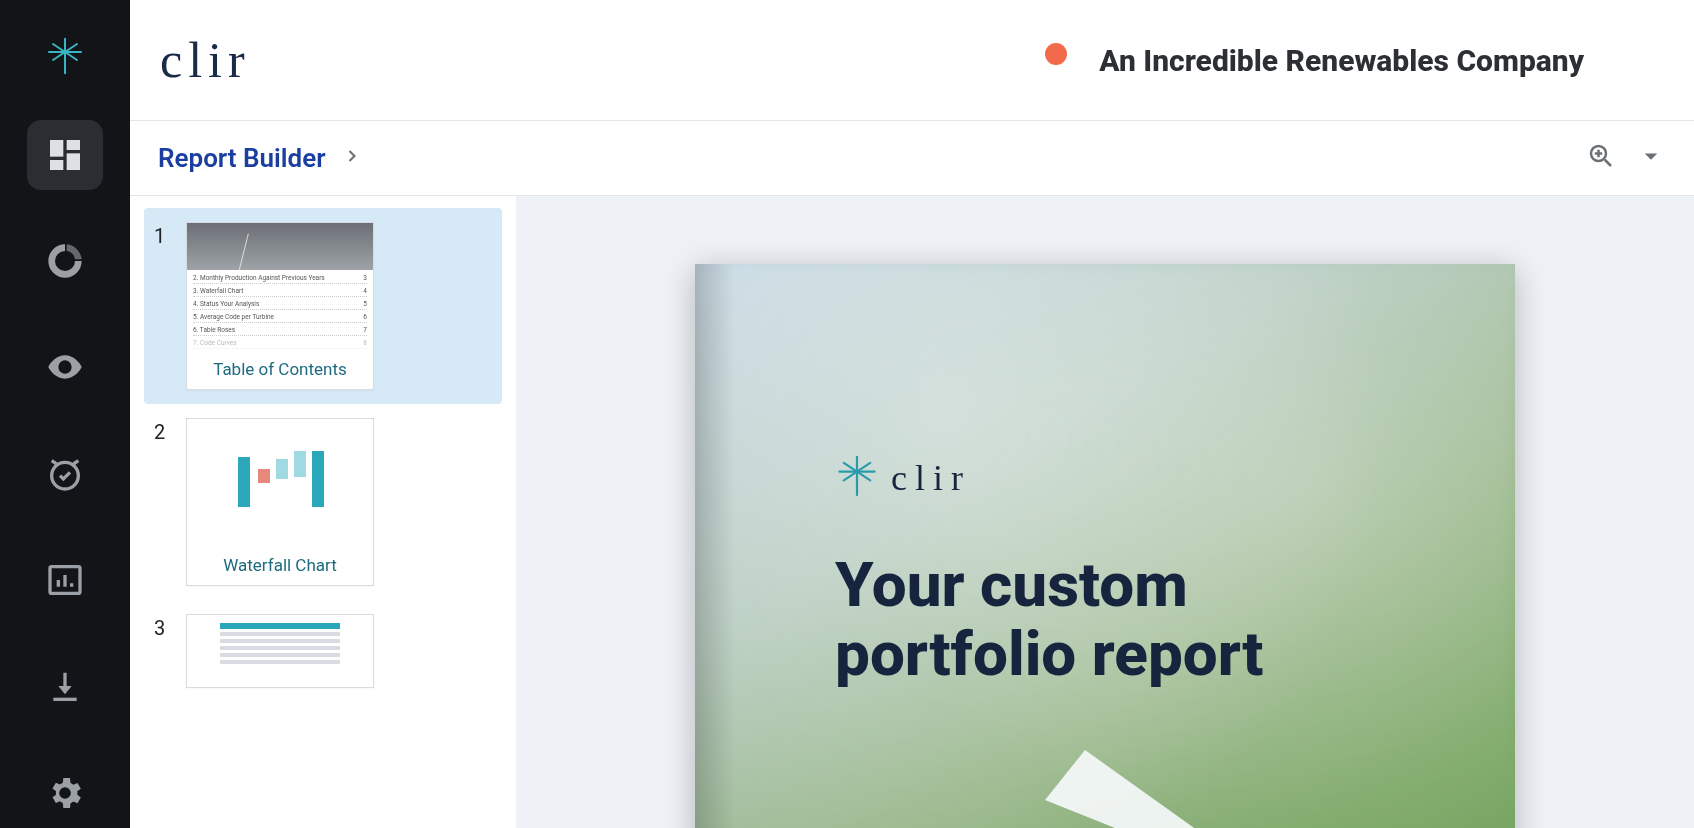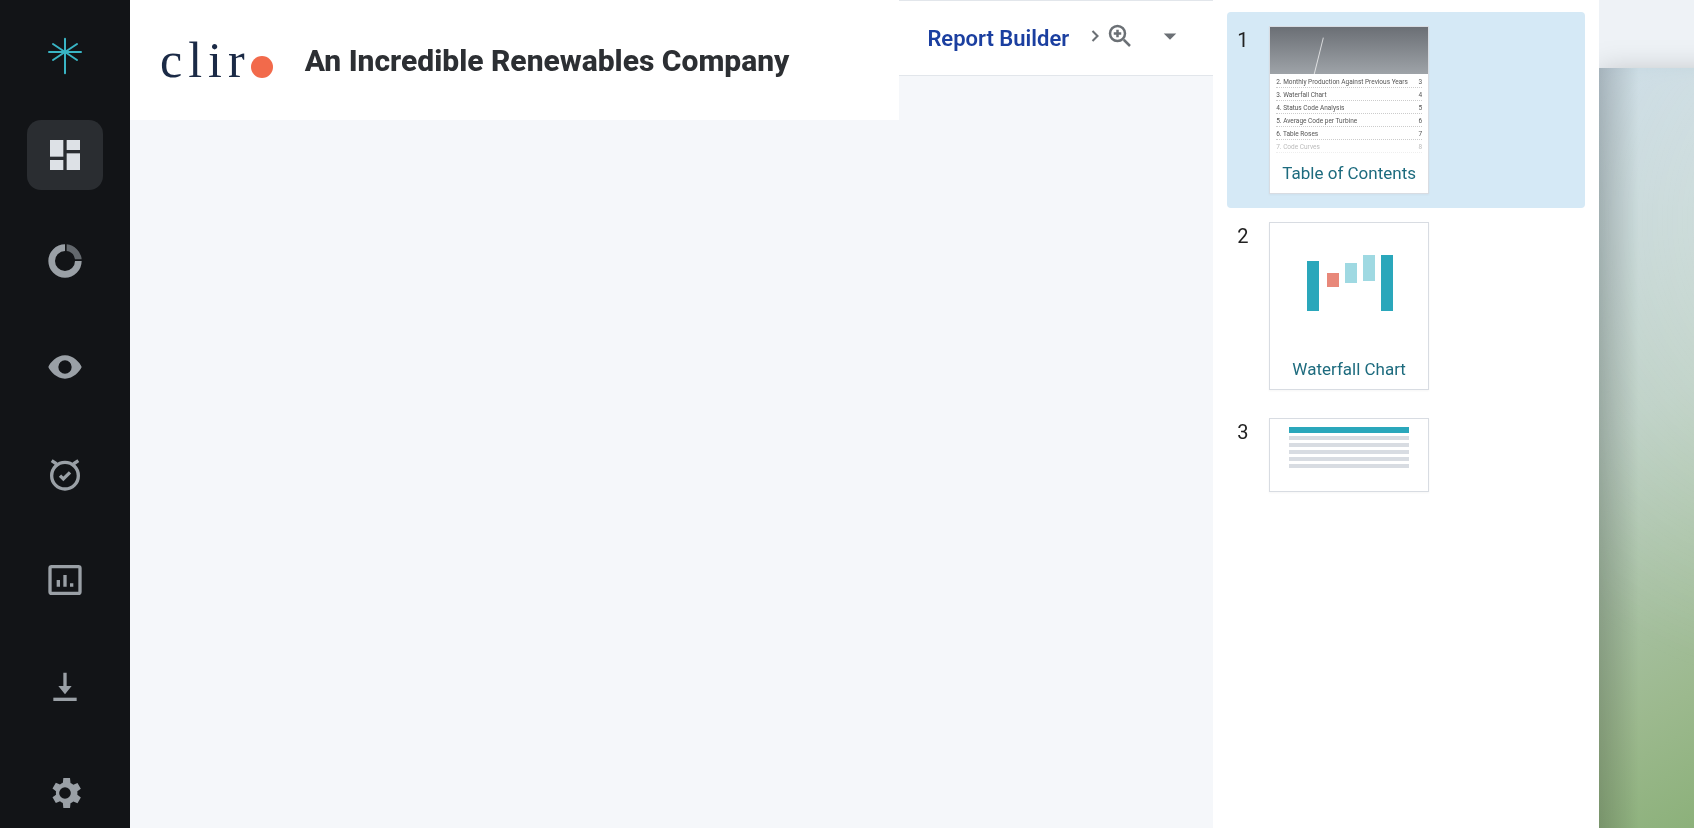--- a/index.html
+++ b/index.html
@@ -22,47 +22,47 @@
     width: 76px; height: 76px;
     border-radius: 14px;
     display: flex; align-items: center; justify-content: center;
     color: #9aa0a6;
     cursor: pointer;
   }
   .sidebar .nav-item.active { background: #2a2d31; color: #dde1e6; }
   .sidebar svg { width: 40px; height: 40px; }
 
   
-  .main { flex: 1; display: flex; flex-direction: row; min-width: 0; }
+  .main { flex: 1; display: flex; flex-direction: column; min-width: 0; }
 
   
   .header {
     height: 120px;
     background: #ffffff;
     display: flex; align-items: center;
     padding: 0 30px;
     flex-shrink: 0;
   }
   .header .brand { display:flex; align-items:center; gap:6px; }
   .brand-text { font-size: 50px; letter-spacing: 6px; color: #1b2a46; font-weight: 400; font-family: Georgia, "Times New Roman", serif; text-transform: lowercase; }
-  .header-right { margin-left: auto; display:flex; align-items:flex-end; gap:32px; padding-right: 80px;}
+  .header-right { margin-left: auto; display:flex; align-items:flex-start; gap:32px; padding-right: 80px;}
   .status-dot { width: 22px; height: 22px; border-radius: 50%; background: #f26a4b; }
   .company-name { font-size: 30px; font-weight: 800; color: #2c2f33; }
 
   
   .toolbar {
     height: 76px;
     background: #ffffff;
     border-top: 1px solid #e2e6eb;
     border-bottom: 1px solid #e2e6eb;
     display:flex; align-items:center;
     padding: 0 28px;
     flex-shrink: 0;
   }
-  .breadcrumb { display:flex; align-items:center; gap: 16px; font-size: 22px; }
+  .breadcrumb { display:flex; align-items:center; gap: 16px; font-size: 26px; }
   .breadcrumb a { color: #1b3fa0; font-weight: 600; text-decoration:none; }
   .breadcrumb .sep { color: #7a7f87; font-size: 22px;}
   .breadcrumb .current { color: #3b3f44; }
   .toolbar-right { margin-left:auto; display:flex; align-items:center; gap:20px; color:#6b7075; }
   .toolbar-right svg { width:30px; height:30px; }
 
   
   .workspace { flex:1; display:flex; min-height:0; }
 
   
@@ -71,21 +71,21 @@
     background: #ffffff;
     border-right: 0;
     overflow-y: auto;
     padding: 12px 14px 20px 14px;
     flex-shrink:0;
   }
   .page-item { display:flex; gap:12px; padding: 14px 10px; border-radius:4px;}
   .page-item.selected { background: #d5e9f6; }
   .page-num { font-size: 20px; color:#222; width:20px; padding-top:2px;}
   .thumb {
-    width: 160px;
+    width: 188px;
     background:#fff;
     border:1px solid #d8dce2;
     display:flex; flex-direction:column;
     padding-bottom:6px;
     box-shadow: 0 1px 2px rgba(0,0,0,0.04);
   }
   .thumb .thumb-preview { height:130px; display:flex; align-items:center; justify-content:center; overflow:hidden;}
   .thumb .thumb-title { font-size:17px; color:#1d6b7e; text-align:center; padding:6px 4px 4px; }
 
   
@@ -252,21 +252,21 @@
             <div class="thumb1-list">
               <div class="row">
                   <span><span>2</span>. <span>Monthly Production Against Previous Years</span></span>
                   <span>3</span>
                 </div>
               <div class="row">
                   <span><span>3</span>. <span>Waterfall Chart</span></span>
                   <span>4</span>
                 </div>
               <div class="row">
-                  <span><span>4</span>. <span>Status Code Analysis</span></span>
+                  <span><span>4</span>. <span>Status Your Analysis</span></span>
                   <span>5</span>
                 </div>
               <div class="row">
                   <span><span>5</span>. <span>Average Code per Turbine</span></span>
                   <span>6</span>
                 </div>
               <div class="row">
                   <span><span>6</span>. <span>Table Roses</span></span>
                   <span>7</span>
                 </div>
@@ -333,18 +333,22 @@
                 <g stroke="#2a9bab" stroke-width="3" fill="none" stroke-linecap="round">
                   <path d="M30 4 L30 56"></path>
                     <path d="M6 24 L54 24"></path>
                     <path d="M12 12 L48 36"></path>
                     <path d="M48 12 L12 36"></path>
                 </g>
               </svg>
             </span>
             <span class="txt">clir</span>
           </div>
+          <h1 class="doc-title">
+            <span>Your custom</span><br>
+            <span>portfolio report</span>
+          </h1>
         </div>
       </div>
     </section>
 
   </div>
 </div>
 
 </body></html>

